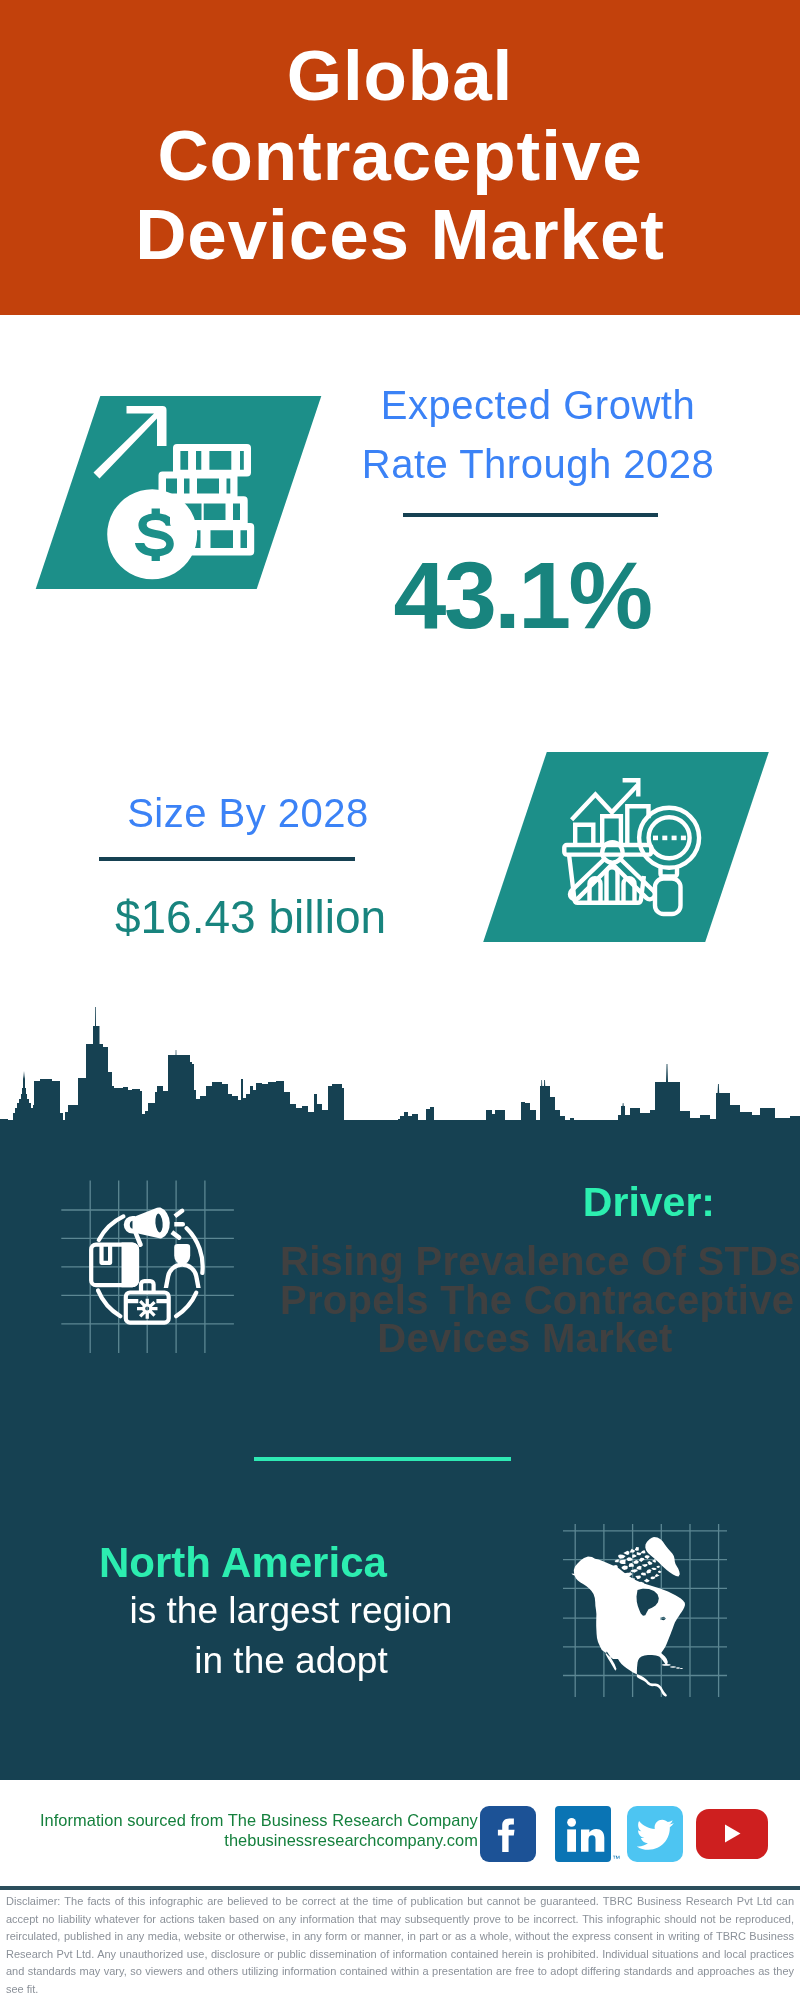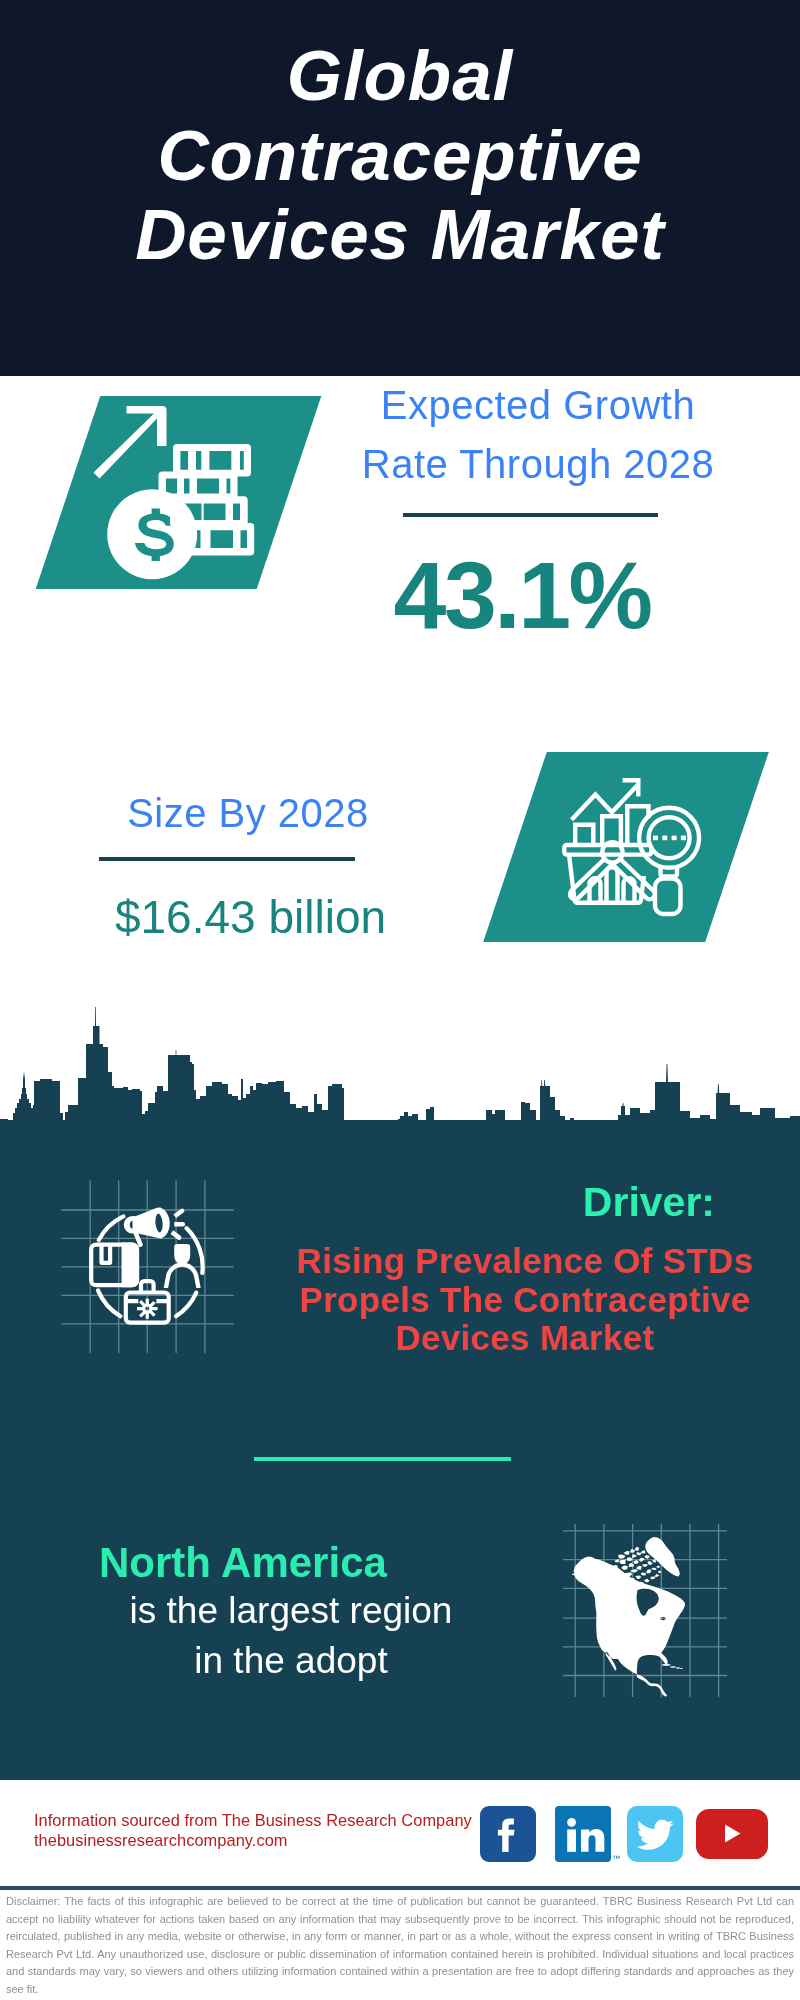--- a/index.html
+++ b/index.html
@@ -1,33 +1,33 @@
 <!DOCTYPE html>
 <html><head>
 <meta charset="utf-8">
 <style>
   html,body{margin:0;padding:0;}
   body{width:800px;height:2000px;background:#fff;font-family:"Liberation Sans",sans-serif;overflow:hidden;}
   .page{position:relative;width:800px;height:2000px;background:#fff;}
   
-  .hdr{position:absolute;left:0;top:0;width:800px;height:376px;background:#0f172a;font-style:italic;}
+  .hdr{position:absolute;left:0;top:0;width:800px;height:315px;background:#c2410c;}
   .hdr h1{margin:0;color:#fff;font-weight:bold;font-size:71px;line-height:79.5px;letter-spacing:0.9px;text-align:center;position:absolute;left:0;top:36px;width:800px;}
   
   .para{position:absolute;background:#1c8f89;transform:skewX(-18.5deg);}
   .icon{position:absolute;}
   .blk-title{position:absolute;color:#3b82f6;font-weight:normal;font-size:40px;line-height:59px;letter-spacing:0.5px;text-align:center;}
   .rule{position:absolute;background:#164152;height:4px;}
   .darkpanel{position:absolute;left:0;top:1120px;width:800px;height:660px;background:#164152;}
   .skyline{position:absolute;left:0;top:1000px;}
   .drv-head{position:absolute;left:315px;top:1181px;width:400px;text-align:right;color:#2cefb0;font-weight:bold;font-size:41px;line-height:42px;}
-  .drv-body{position:absolute;left:280px;top:1242px;width:490px;white-space:nowrap;text-align:center;color:#ef4444;font-weight:bold;font-size:35px;line-height:38.6px;letter-spacing:0.3px;}
+  .drv-body{position:absolute;left:280px;top:1242px;width:490px;white-space:nowrap;text-align:center;color:#404040;font-weight:bold;font-size:40px;line-height:38.6px;letter-spacing:0.3px;}
   .mint-rule{position:absolute;background:#2ee9b4;height:3.7px;left:254px;top:1457px;width:257px;}
   .reg-head{position:absolute;left:99px;top:1542px;width:404px;text-align:left;color:#2cedb0;font-weight:bold;font-size:42px;line-height:41px;}
   .reg-body{position:absolute;left:91px;top:1586px;width:400px;text-align:center;color:#fff;font-weight:normal;font-size:37px;line-height:50.3px;white-space:nowrap;}
-  .src{position:absolute;left:34px;top:1810px;color:#b91c1c;font-size:16.4px;line-height:20.3px;letter-spacing:0.05px;}
+  .src{position:absolute;left:40px;top:1810px;color:#15803d;font-size:16.4px;line-height:20.3px;letter-spacing:0.05px;text-align:right;}
   .socials{position:absolute;left:480px;top:1806px;}
   .sbtn{position:absolute;display:block;}
   .sbtn.fb{left:0;top:0;width:56px;height:56px;background:#1c5296;border-radius:9px;}
   .sbtn.li{left:75px;top:0;width:56px;height:56px;background:#0a74b4;border-radius:4px;}
   .sbtn.tw{left:147px;top:0;width:56px;height:56px;background:#4dc5f2;border-radius:10px;}
   .sbtn.yt{left:216px;top:3px;width:72px;height:50px;background:#ce1f1f;border-radius:13px;}
   .sbtn .tm{position:absolute;right:-9px;bottom:-1px;font-size:8px;color:#0a74b4;}
   .footline{position:absolute;left:0;top:1886px;width:800px;height:3.5px;background:#2b4e5c;}
   .disclaimer{position:absolute;left:6px;top:1893px;width:788px;margin:0;color:#8b9199;font-size:11px;line-height:17.5px;text-align:justify;}
   .bignum{position:absolute;color:#18847e;font-weight:bold;font-size:66px;line-height:70px;text-align:center;}

